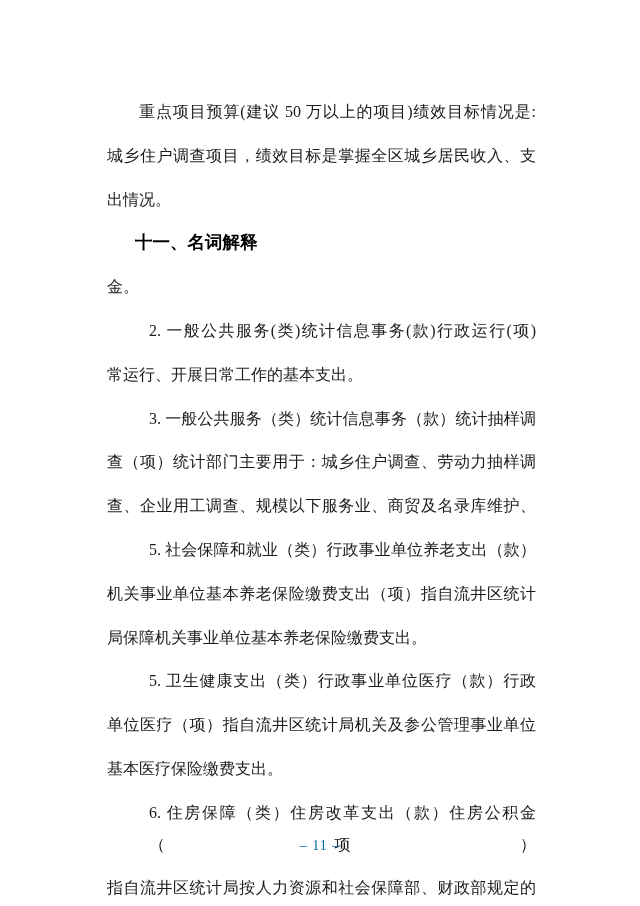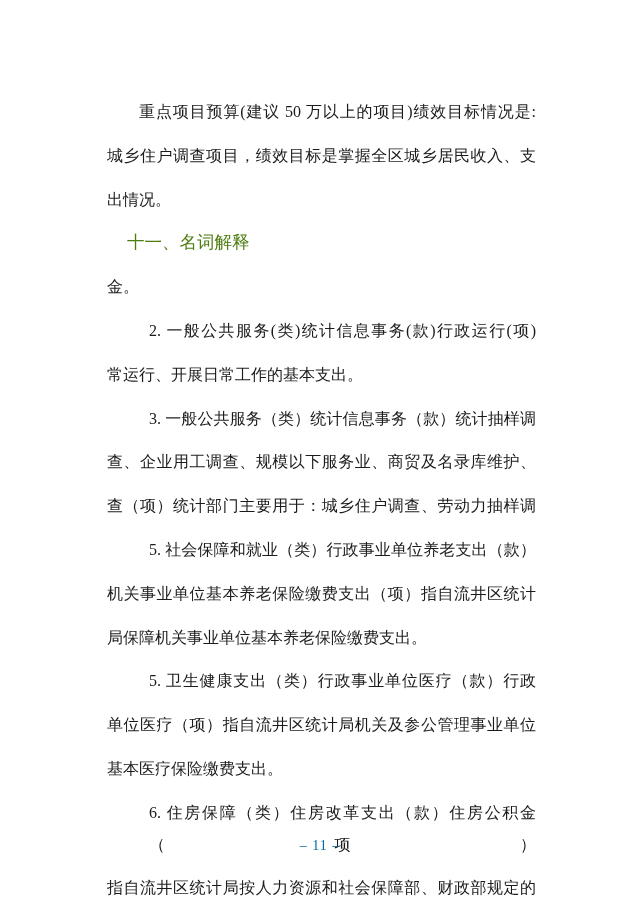--- a/index.html
+++ b/index.html
@@ -34,26 +34,26 @@
   .ln.j {
     text-align-last: justify;
   }
   .ind-p {
     padding-left: 32px;
   }
   .ind-i {
     padding-left: 42px;
   }
   .hd {
-    margin: 0;
+    margin: 8px;
     padding-left: 32px;
     font-family: "Liberation Sans", "DejaVu Sans", sans-serif;
-    font-weight: 400;
+    font-weight: 700;
     font-size: 17.5px;
-    color: #4d7c0f;
+    color: #000000;
     line-height: 31.8px;
   }
   .footer {
     position: absolute;
     top: 838px;
     left: 0;
     width: 100%;
     text-align: center;
     font-size: 14px;
     letter-spacing: 1px;
@@ -71,22 +71,22 @@
     <p class="ln">出情况。</p>
 
     <h2 class="hd">十一、名词解释</h2>
 
     <p class="ln">金。</p>
 
     <p class="ln j ind-i">2. 一般公共服务(类)统计信息事务(款)行政运行(项)</p>
     <p class="ln">常运行、开展日常工作的基本支出。</p>
 
     <p class="ln j ind-i">3. 一般公共服务（类）统计信息事务（款）统计抽样调</p>
+    <p class="ln j">查（项）统计部门主要用于：城乡住户调查、劳动力抽样调</p>
     <p class="ln j">查、企业用工调查、规模以下服务业、商贸及名录库维护、</p>
-    <p class="ln j">查（项）统计部门主要用于：城乡住户调查、劳动力抽样调</p>
 
     <p class="ln j ind-i">5. 社会保障和就业（类）行政事业单位养老支出（款）</p>
     <p class="ln j">机关事业单位基本养老保险缴费支出（项）指自流井区统计</p>
     <p class="ln">局保障机关事业单位基本养老保险缴费支出。</p>
 
     <p class="ln j ind-i">5. 卫生健康支出（类）行政事业单位医疗（款）行政</p>
     <p class="ln j">单位医疗（项）指自流井区统计局机关及参公管理事业单位</p>
     <p class="ln">基本医疗保险缴费支出。</p>
 
     <p class="ln j ind-i">6. 住房保障（类）住房改革支出（款）住房公积金（项）</p>

